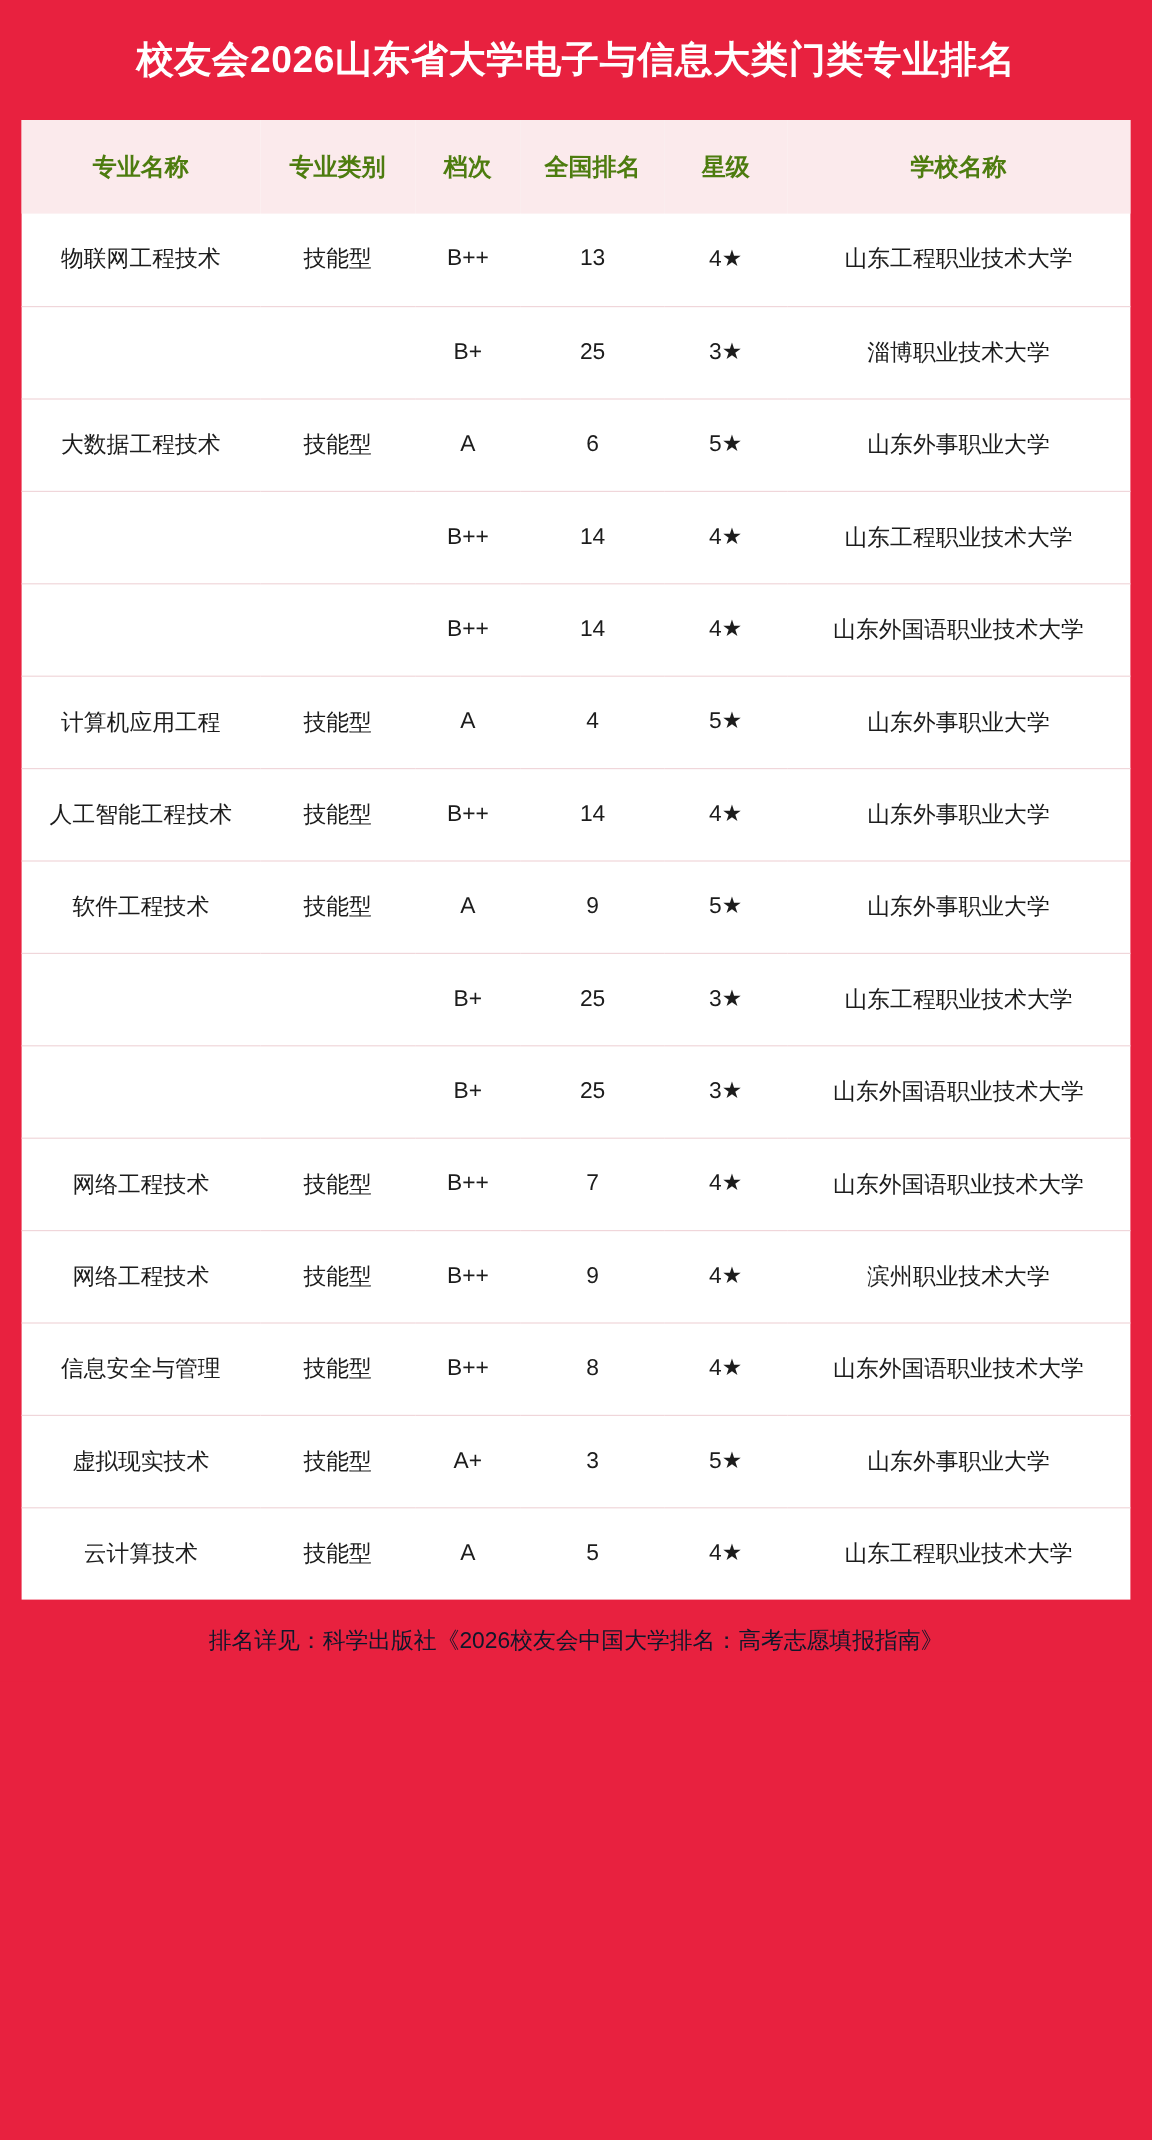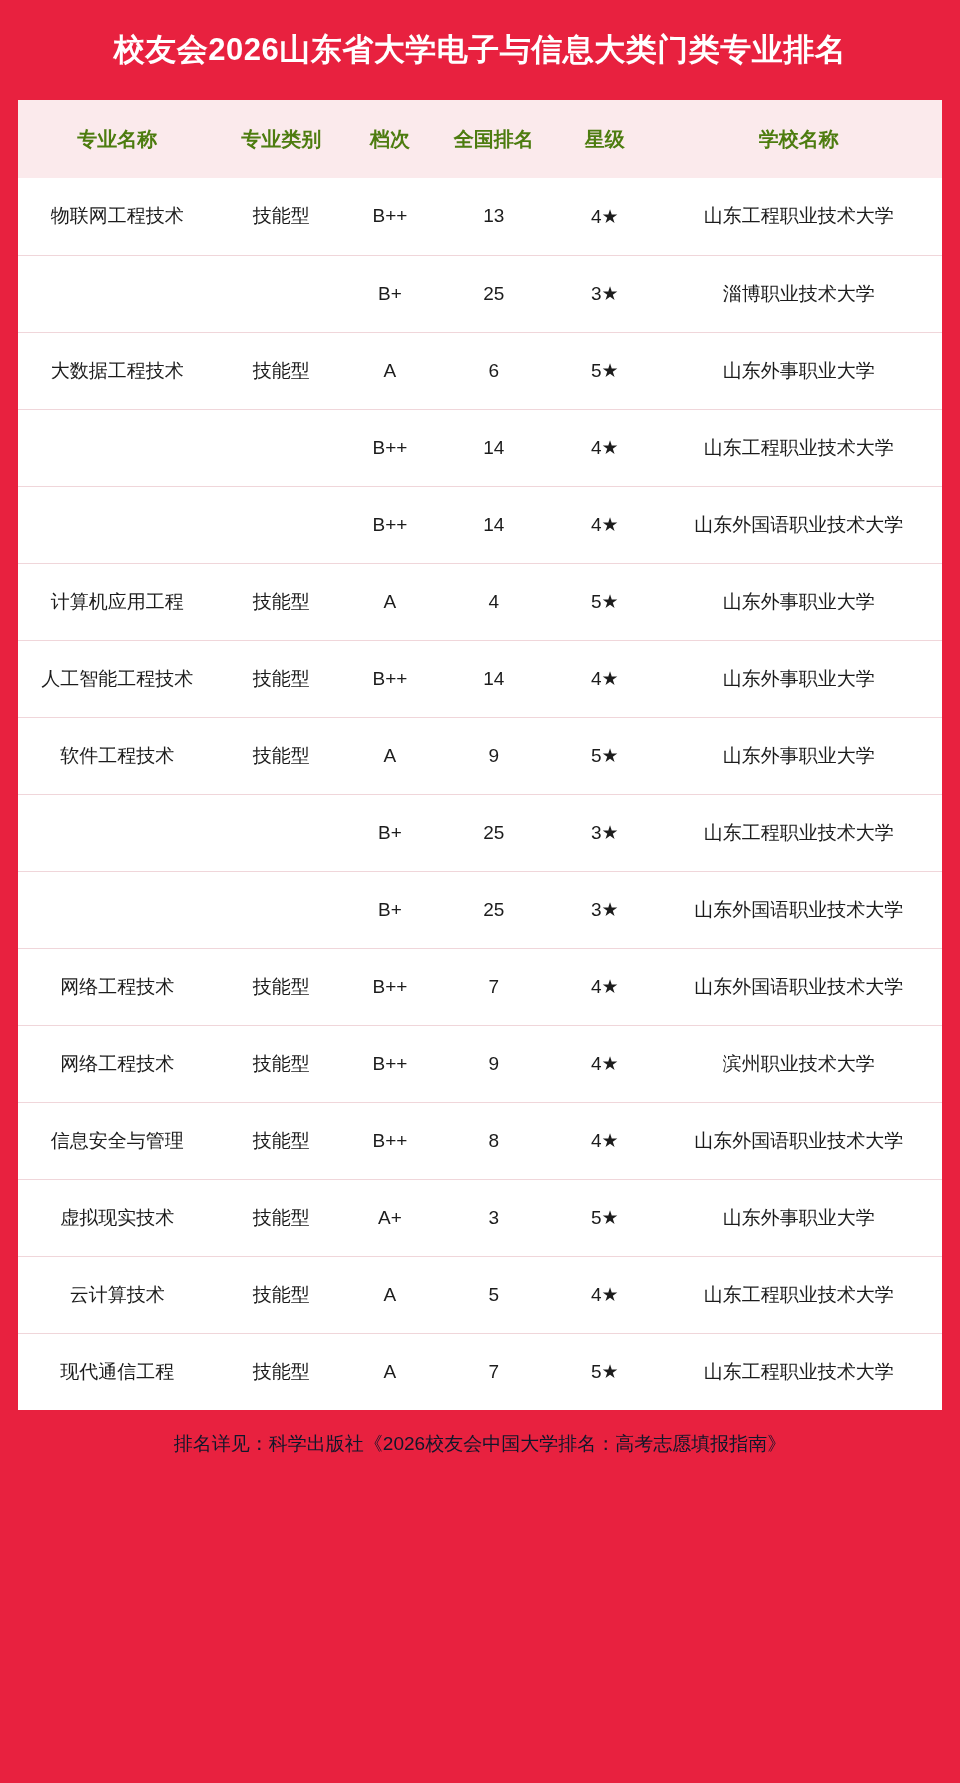--- a/index.html
+++ b/index.html
@@ -227,28 +227,20 @@
             <td>山东外事职业大学</td>
           </tr>
           <tr>
             <td>云计算技术</td>
             <td>技能型</td>
             <td>A</td>
             <td>5</td>
             <td class="star">4★</td>
             <td>山东工程职业技术大学</td>
           </tr>
-          <tr>
-            <td>现代通信工程</td>
-            <td>技能型</td>
-            <td>A</td>
-            <td>7</td>
-            <td class="star">5★</td>
-            <td>山东工程职业技术大学</td>
-          </tr>
         </tbody>
     </table>
   </div>
 
   <div class="footer">
     <div class="footer-text">排名详见：科学出版社《2026校友会中国大学排名：高考志愿填报指南》</div>
   </div>
 
 </div>
 

